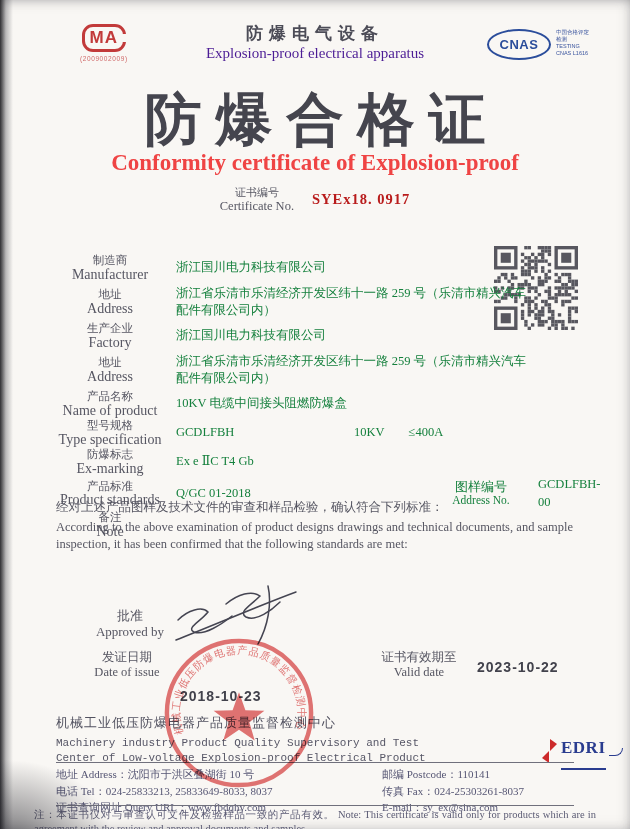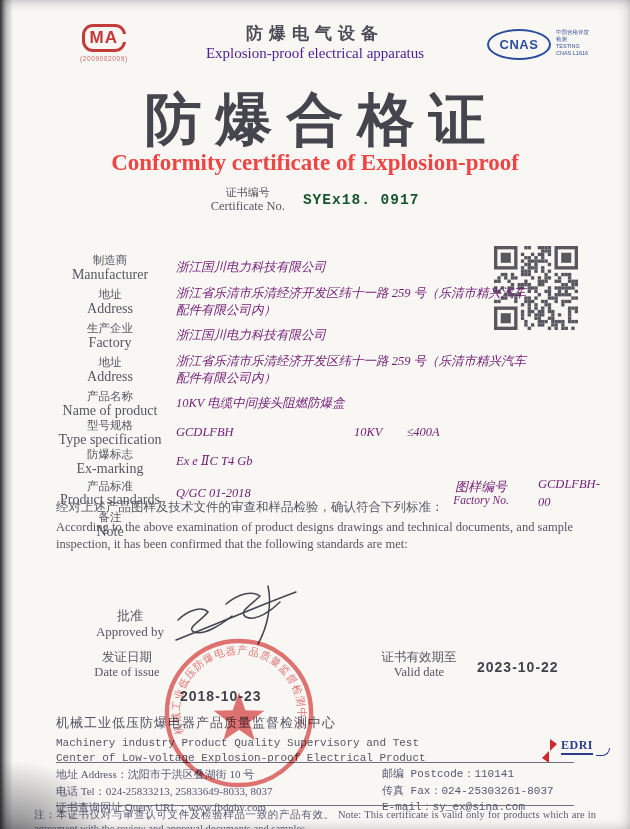--- a/index.html
+++ b/index.html
@@ -33,30 +33,30 @@
     font-family:"Liberation Sans",sans-serif;letter-spacing:.5px;}
   .cnas-text{font-size:5.5px;color:#3a549e;line-height:1.3;font-family:"Liberation Sans",sans-serif;}
   
   .main-title{position:absolute;top:82px;width:100%;text-align:center;font-size:57px;font-weight:700;
     letter-spacing:14px;text-indent:14px;color:#45454e;}
   .sub-title{position:absolute;top:150px;width:100%;text-align:center;font-size:23px;font-weight:700;color:#ef4444;}
   .cert-no{position:absolute;top:186px;left:0;right:0;display:flex;justify-content:center;gap:18px;align-items:center;}
   .lbl2{text-align:center;line-height:1.15;}
   .lbl2 .zh{font-size:11px;display:block;}
   .lbl2 .en{font-size:12.5px;display:block;}
-  .cert-no .val{font-size:14.5px;color:#14532d;letter-spacing:1px;font-weight:700;font-family:Liberation Mono, monospace;}
+  .cert-no .val{font-size:14.5px;color:#b91c1c;letter-spacing:1px;font-weight:700;font-family:Liberation Serif, serif;}
   
   .qr{position:absolute;left:494px;top:246px;width:84px;height:84px;opacity:.85;}
   
   .fields{position:absolute;left:56px;top:226px;width:516px;margin-top:28px;}
   .frow{display:flex;align-items:center;}
   .flabel{width:108px;flex:none;text-align:center;line-height:1.1;}
   .flabel .zh{font-size:11.5px;display:block;}
   .flabel .en{font-size:14px;display:block;text-align:center;}
-  .fval{padding-left:12px;font-size:12.5px;color:#701a75;line-height:1.4;font-style:italic;}.mh28{min-height:28px}.mh30{min-height:30px}
+  .fval{padding-left:12px;font-size:12.5px;color:#15803d;line-height:1.4;}.mh28{min-height:28px}.mh30{min-height:30px}
   .mh34{min-height:34px}.mh40{min-height:40px}
   .addr .fval{width:352px;}
   .split{display:flex;width:100%;align-items:center;}
   .split .v1{width:178px;flex:none;}
   .split .gap24{width:24px;flex:none;}
   .split .dlabel{width:90px;flex:none;text-align:center;line-height:1.1;margin-left:82px;}
   .split .dlabel .zh{font-size:13px;display:block;}
   .split .dlabel .en{font-size:11.5px;display:block;}
   .split .dval{padding-left:12px;}
   
@@ -77,29 +77,29 @@
   .valid-label{position:absolute;left:372px;top:650px;width:94px;text-align:center;line-height:1.2;font-size:12.5px;}
   .valid-label span{display:block;}
   .valid-val{position:absolute;left:477px;top:659px;}
   .stamp{position:absolute;left:160px;top:634px;width:158px;height:158px;opacity:.78;
     mix-blend-mode:multiply;z-index:5;pointer-events:none;}
   
   .org{position:absolute;left:56px;top:714px;z-index:1;}
   .org-zh{font-size:13px;letter-spacing:1px;color:#525260;margin:0 0 4px 0;}
   .org-en{font-family:"Liberation Mono",monospace;font-size:11px;line-height:1.4;color:#565666;margin:0;}
   .edri{position:absolute;left:541px;top:739px;display:flex;align-items:flex-start;gap:3px;}
-  .edri-name{font-size:12px;font-weight:700;color:#2a3c8f;border-bottom:2px solid #2a3c8f;
-    line-height:1;padding-bottom:2px;letter-spacing:.5px;}
+  .edri-name{font-size:17px;font-weight:700;color:#2a3c8f;border-bottom:2px solid #2a3c8f;
+    line-height:1;padding-bottom:12px;letter-spacing:.5px;}
   .edri-hook{width:13px;height:7px;border:1.5px solid #2a3c8f;border-left:none;border-top:none;
     border-radius:0 0 9px 0;margin-top:9px;}
   .hr{position:absolute;left:56px;width:518px;height:1px;background:#70707c;}
   .hr1{top:762px;} .hr2{top:805px;}
   .contacts{font-size:11px;line-height:1.5;color:#565674;}
   .contacts-left{position:absolute;left:56px;top:766px;}
-  .contacts-right{position:absolute;left:382px;top:766px;font-family:Liberation Mono, monospace;}
+  .contacts-right{position:absolute;left:382px;top:766px;}
   .contacts div{white-space:nowrap;}
   .footnote{position:absolute;left:34px;top:808px;width:562px;font-size:10.5px;line-height:1.35;
     color:#5b5b74;text-align:justify;margin:0;}
 </style>
 </head>
 <body>
 
 <div class="page">
 
   <div class="cma">
@@ -412,21 +412,21 @@
 
     <div class="frow mh34">
       <span class="flabel">
           <span class="zh">产品标准</span>
           <span class="en">Product standards</span>
         </span>
       <span class="fval split">
         <span class="v1">Q/GC 01-2018</span>
         <span class="dlabel">
             <span class="zh">图样编号</span>
-            <span class="en">Factory No.</span>
+            <span class="en">Address No.</span>
           </span>
         <span class="dval">GCDLFBH-00</span>
       </span>
     </div>
 
     <div class="frow mh28">
       <span class="flabel">
           <span class="zh">备注</span>
           <span class="en">Note</span>
         </span>

